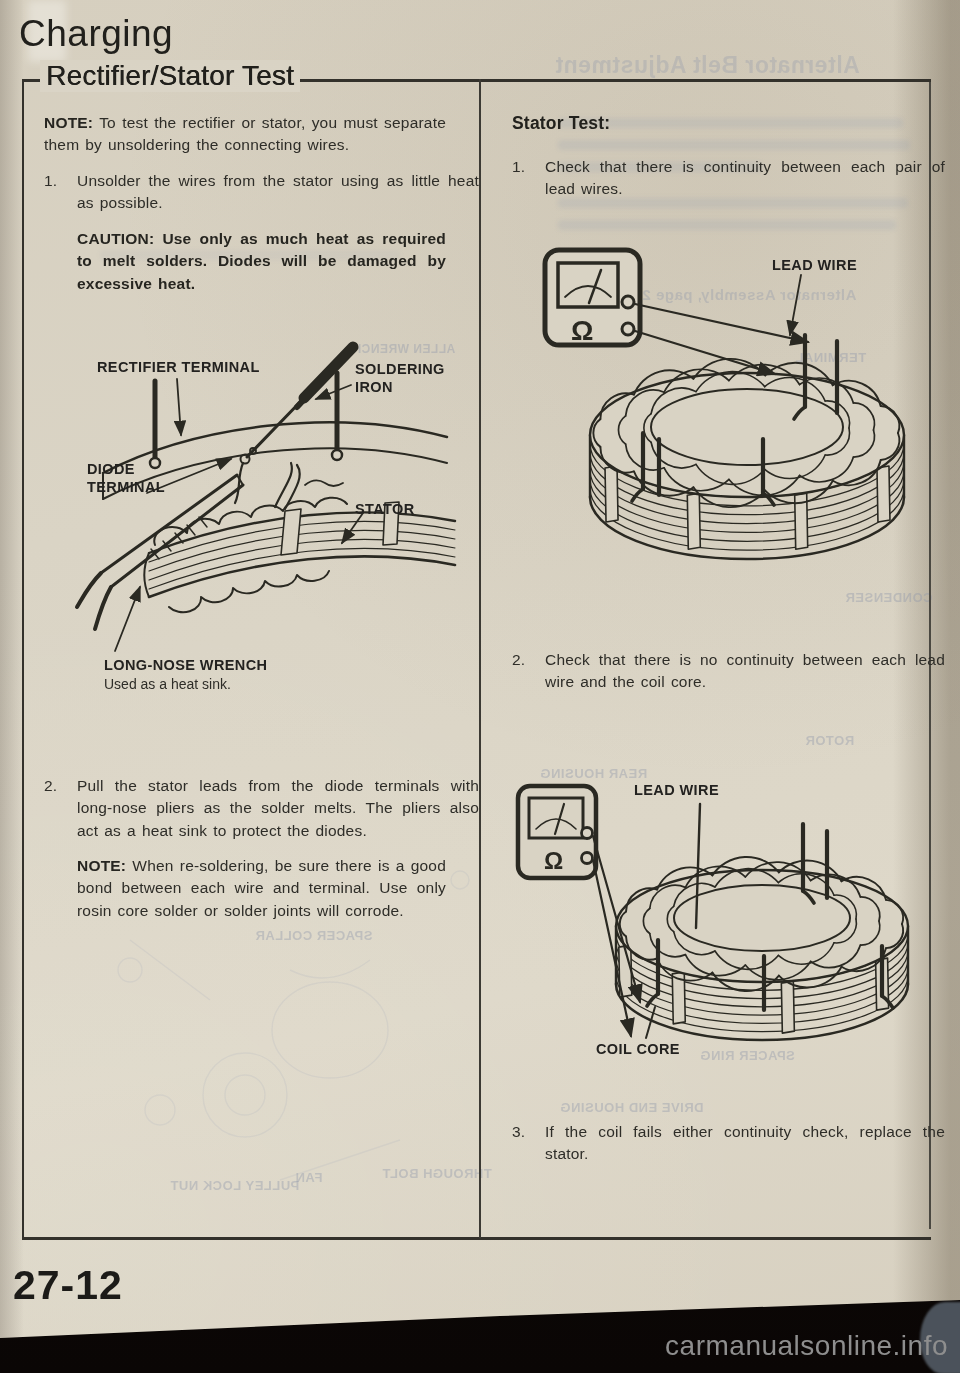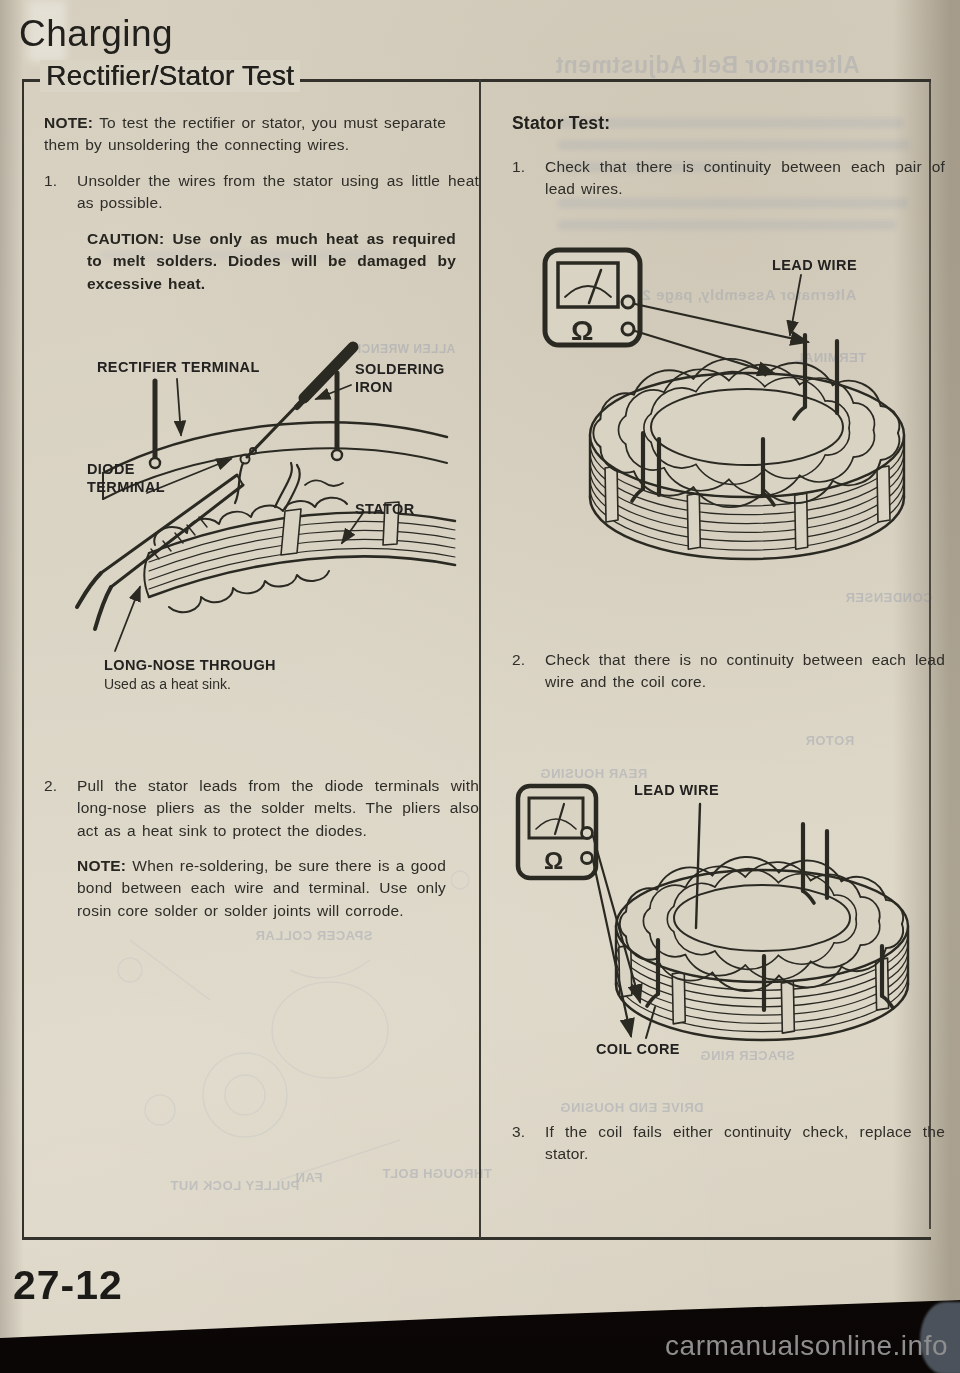--- a/index.html
+++ b/index.html
@@ -88,21 +88,21 @@
     <div class="rule" style="left:479px;top:79px;width:1.6px;height:1159px;background:#3c3a34;"></div>
     <div class="t" id="sectionTitle" style="background:linear-gradient(#d9d3c4,#dad4c6);">Rectifier/Stator Test</div>
 
     <div class="t para" style="left:44px;top:112px;width:402px;"><span class="b">NOTE:</span> <span>To test the rectifier or stator, you must separate them by unsoldering the connecting wires.</span></div>
 
     <div class="t para step" style="left:44px;top:170px;width:402px;">
       <span class="num">1.</span>
       <span>Unsolder the wires from the stator using as little heat as possible.</span>
     </div>
 
-    <div class="t para" style="left:77px;top:228px;width:369px;font-weight:bold;color:#262520;margin-left:10px;"><span>CAUTION:</span> <span>Use only as much heat as required to melt solders. Diodes will be damaged by excessive heat.</span></div>
+    <div class="t para" style="left:77px;top:228px;width:369px;font-weight:bold;color:#262520;"><span>CAUTION:</span> <span>Use only as much heat as required to melt solders. Diodes will be damaged by excessive heat.</span></div>
 
     <svg style="left:85px;top:345px;" width="380" height="330" viewBox="0 0 380 330">
       <defs>
         <marker id="ah-a" markerWidth="9" markerHeight="7" refX="8" refY="3.5" orient="auto">
           <path d="M0,0 L9,3.5 L0,7 z" fill="#2a2922"></path>
         </marker>
       </defs>
       <g fill="none" stroke="#2a2922" stroke-linecap="round" stroke-linejoin="round">
 
         <path d="M 18,128 C 110,80 250,62 362,92" stroke-width="2.5"></path>
@@ -156,21 +156,21 @@
         <path d="M 30,306 L 55,242" stroke-width="1.8" marker-end="url(#ah-a)"></path>
       </g>
     </svg>
 
     <div class="lbl" style="left:97px;top:358px;">RECTIFIER TERMINAL</div>
     <div class="lbl" style="left:355px;top:360px;">SOLDERING
 IRON</div>
     <div class="lbl" style="left:87px;top:460px;">DIODE
 TERMINAL</div>
     <div class="lbl" style="left:355px;top:500px;">STATOR</div>
-    <div class="lbl" style="left:104px;top:656px;">LONG-NOSE THROUGH</div>
+    <div class="lbl" style="left:104px;top:656px;">LONG-NOSE WRENCH</div>
     <div class="cap" style="left:104px;top:676px;">Used as a heat sink.</div>
 
     <div class="t para step" style="left:44px;top:775px;width:402px;">
       <span class="num">2.</span>
       <span>Pull the stator leads from the diode terminals with long-nose pliers as the solder melts. The pliers also act as a heat sink to protect the diodes.</span>
     </div>
 
     <div class="t para" style="left:77px;top:855px;width:369px;"><span class="b">NOTE:</span> <span>When re-soldering, be sure there is a good bond between each wire and terminal. Use only rosin core solder or solder joints will corrode.</span></div>
 
     <div class="t h2" style="left:512px;top:113px;">Stator Test:</div>

